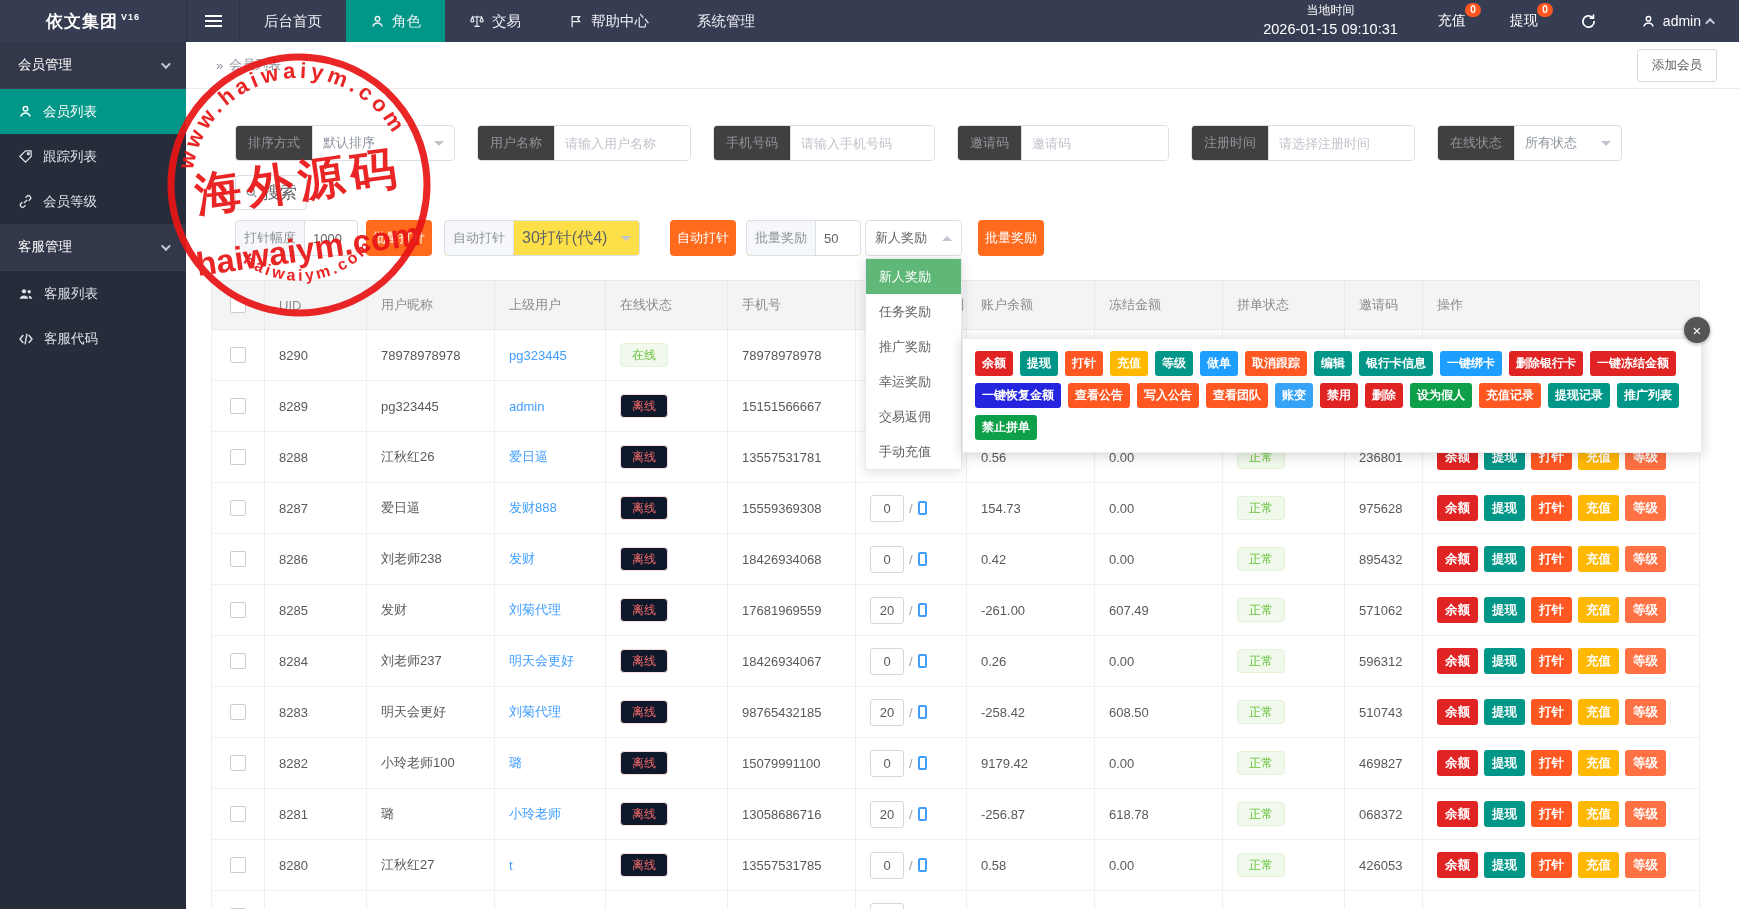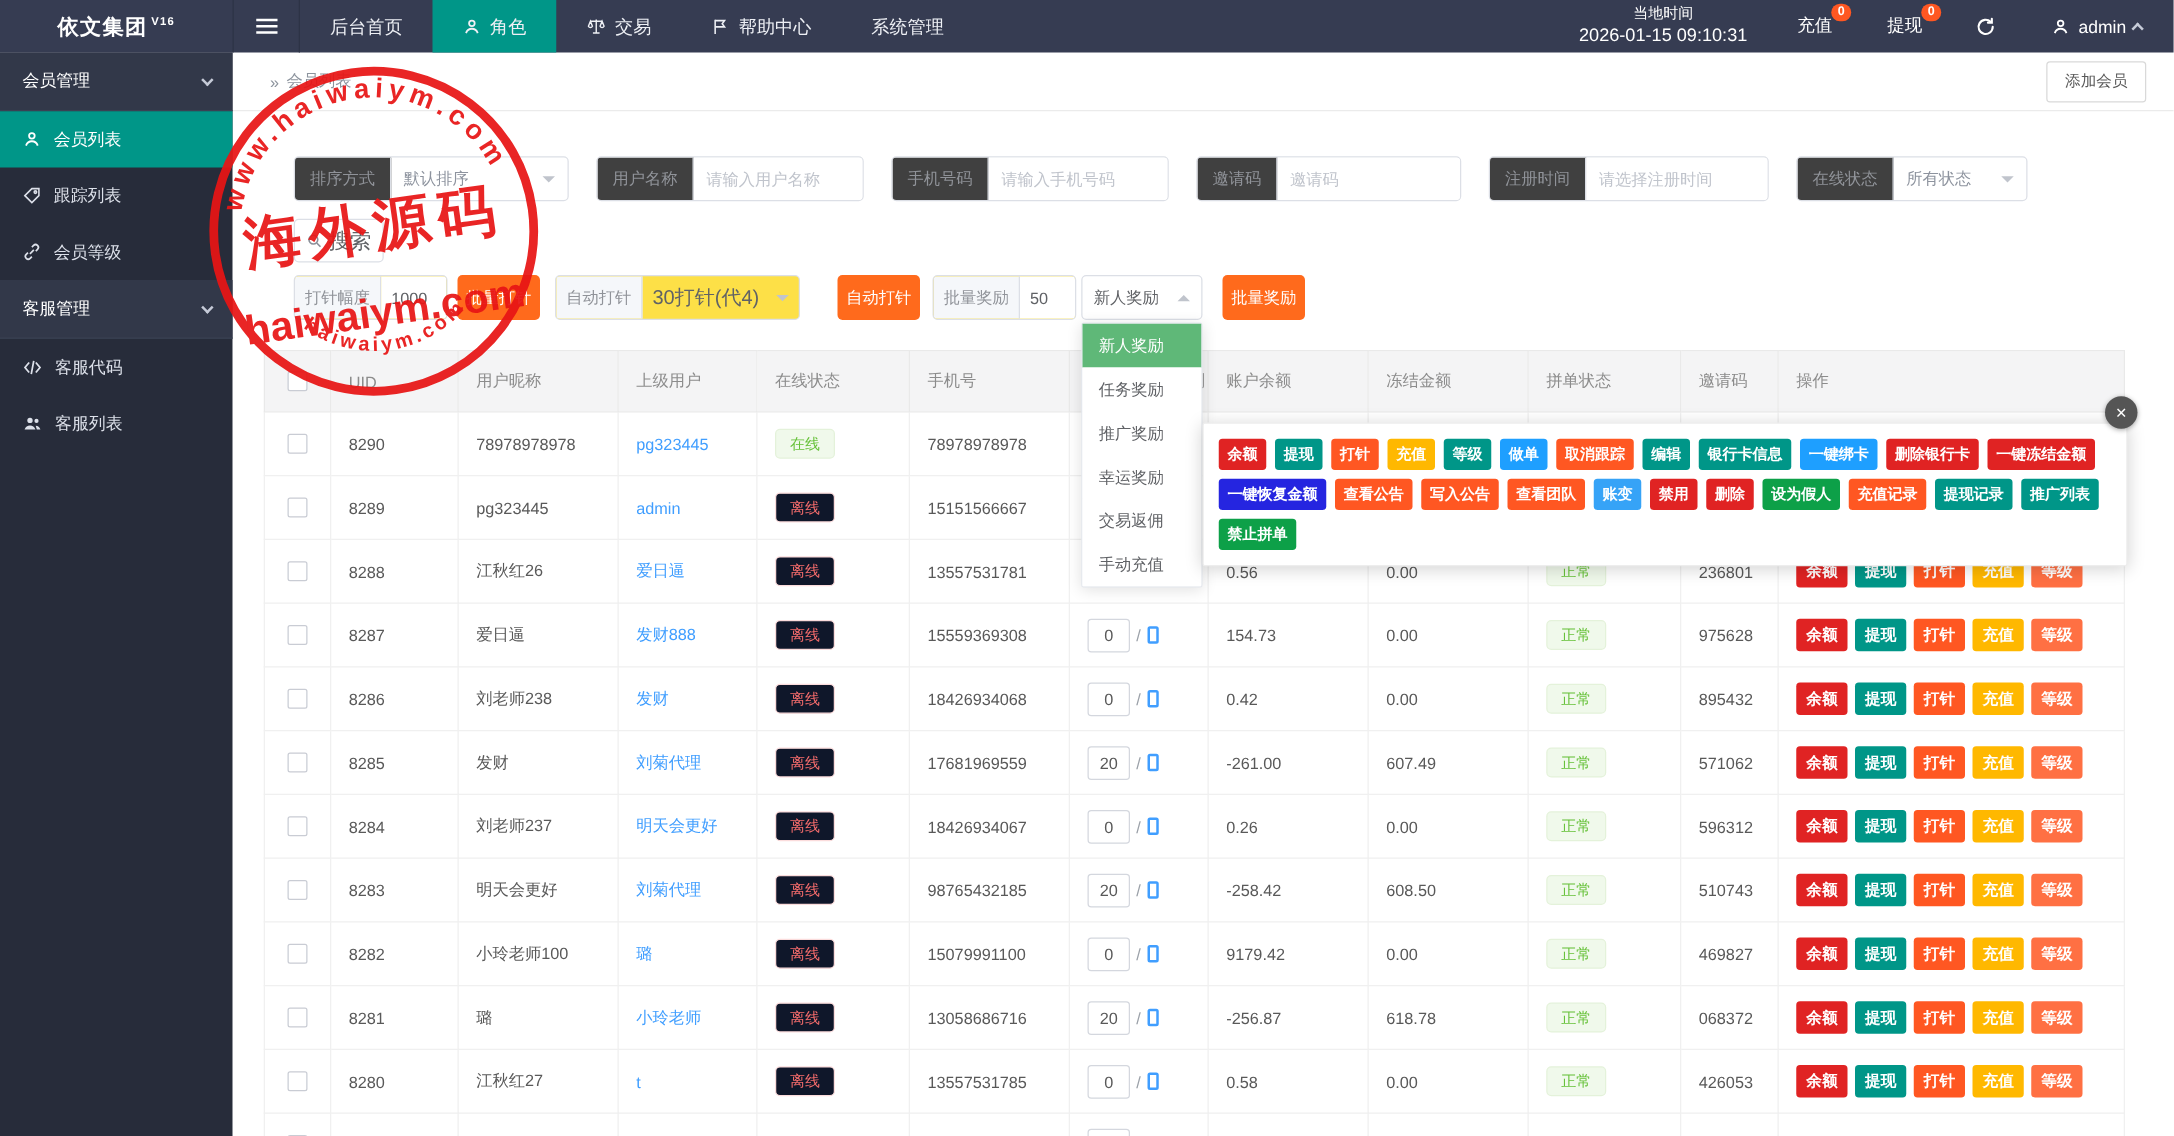--- a/index.html
+++ b/index.html
@@ -208,36 +208,36 @@
         </svg>
       </span>
       <span>会员等级</span>
     </div>
     <div class="side-group">
       <span>客服管理</span>
       <i class="chev down"></i>
     </div>
     <div class="side-item">
       <span class="icn">
-        <svg viewBox="0 0 24 24" width="16" height="16" fill="none" stroke="currentColor" stroke-width="2.1">
-          <path d="M8 6l-5 6 5 6M16 6l5 6-5 6M13.5 4l-3 16"></path>
-        </svg>
-      </span>
-      <span>客服代码</span>
-    </div>
-    <div class="side-item">
-      <span class="icn">
         <svg viewBox="0 0 24 24" width="16" height="16" fill="currentColor">
           <circle cx="9" cy="8" r="3.2"></circle>
           <path d="M2.5 19c1-3.4 3.5-4.8 6.5-4.8s5.5 1.4 6.5 4.8z"></path>
           <circle cx="16.8" cy="8.6" r="2.5"></circle>
           <path d="M15.8 14.5c2.8.3 4.8 1.7 5.7 4.5h-4.3z"></path>
         </svg>
       </span>
       <span>客服列表</span>
+    </div>
+    <div class="side-item">
+      <span class="icn">
+        <svg viewBox="0 0 24 24" width="16" height="16" fill="none" stroke="currentColor" stroke-width="2.1">
+          <path d="M8 6l-5 6 5 6M16 6l5 6-5 6M13.5 4l-3 16"></path>
+        </svg>
+      </span>
+      <span>客服代码</span>
     </div>
   </div>
 
 <div class="crumbbar">
   <span class="crumb">
     <span>»</span>
     <span>会员列表</span>
   </span>
   <button class="add-btn">添加会员</button>
 </div>

